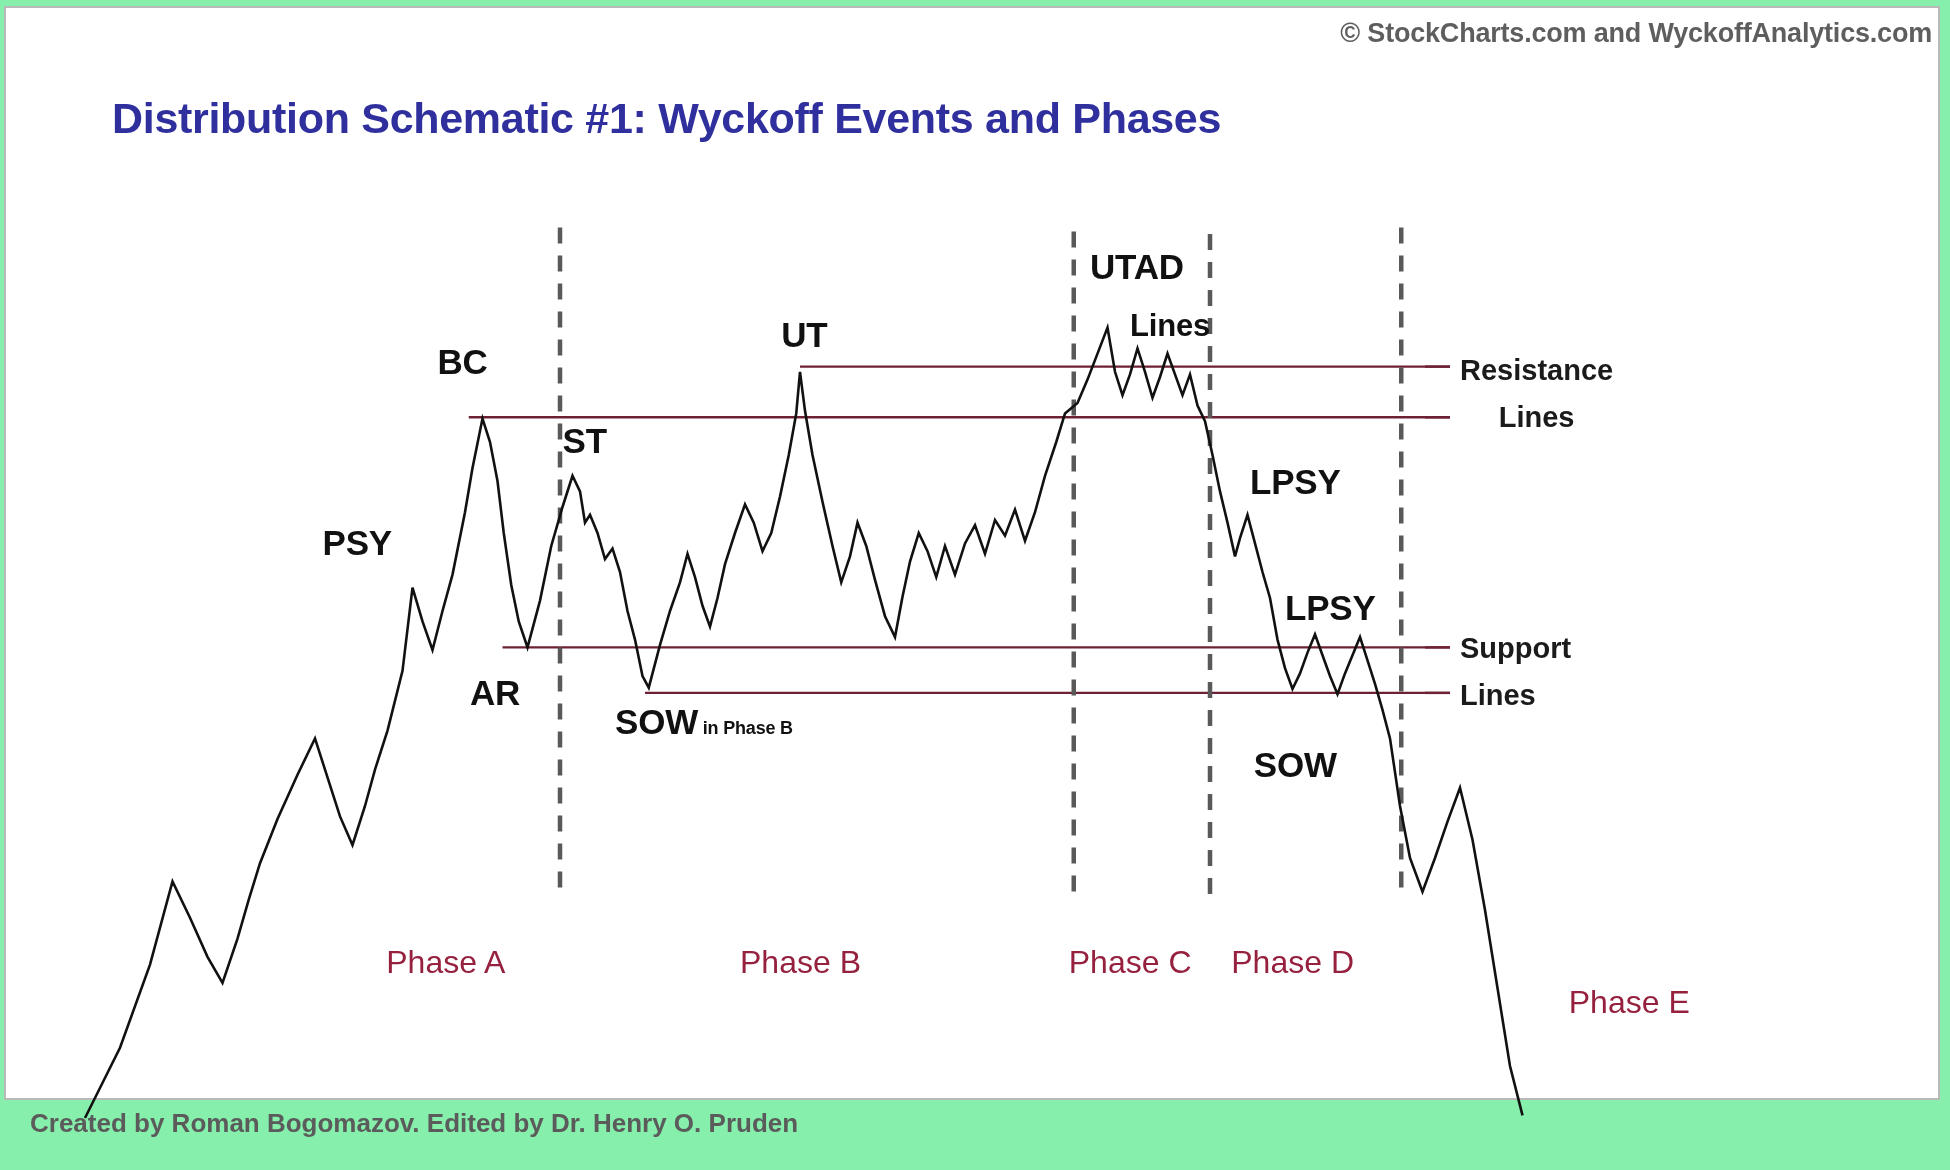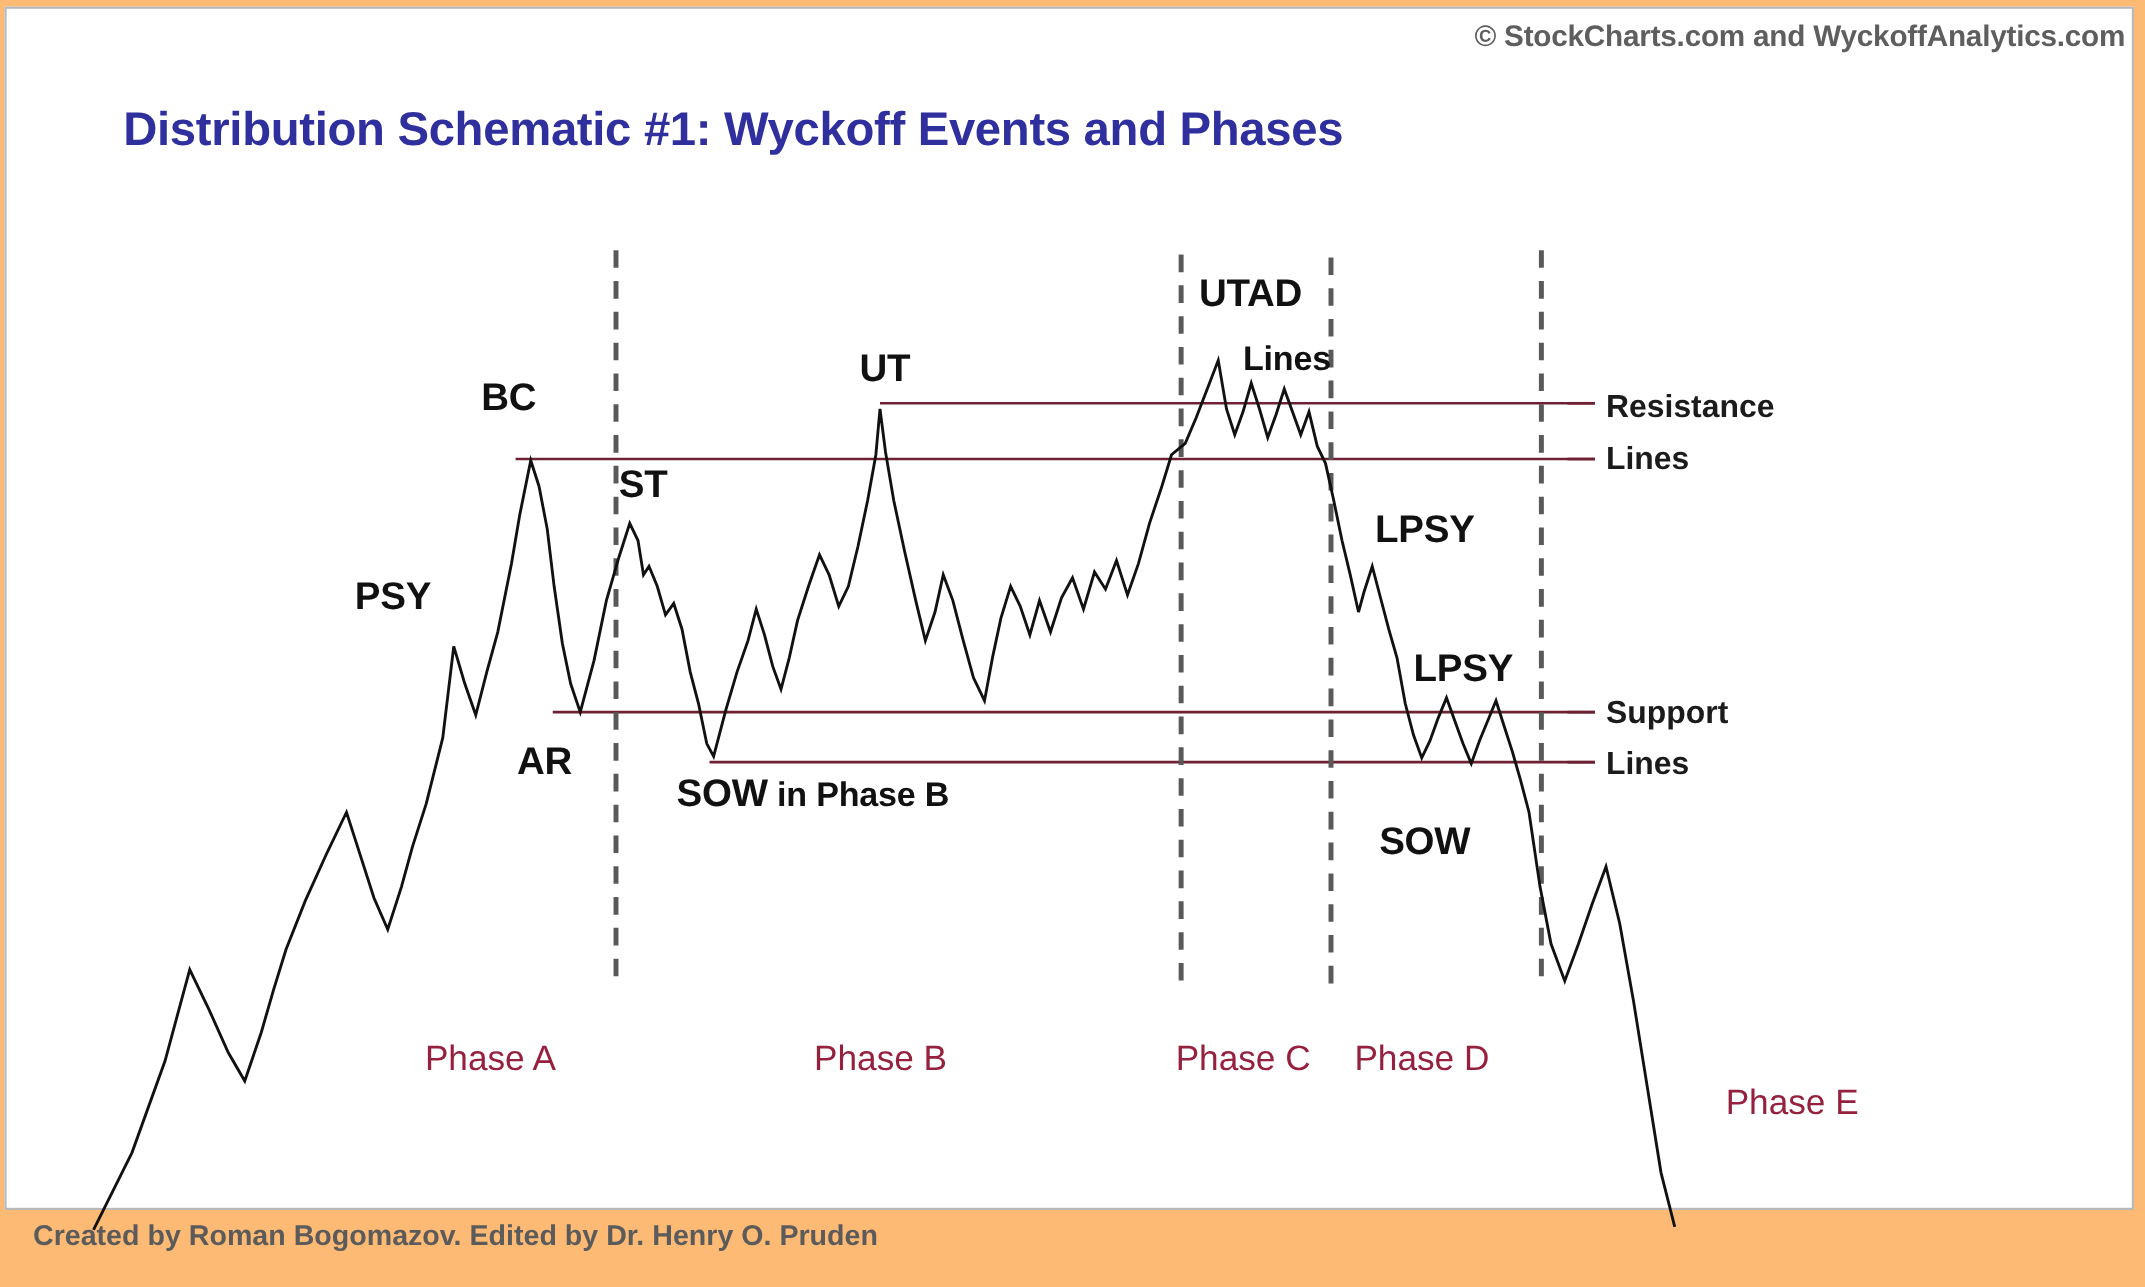--- a/index.html
+++ b/index.html
@@ -6,21 +6,21 @@
   html, body {
     margin: 0;
     padding: 0;
     background: #ffffff;
     font-family: "Liberation Sans", sans-serif;
   }
   #canvas {
     position: relative;
     width: 1950px;
     height: 1170px;
-    background: #fdba74;
+    background: #86efac;
     overflow: hidden;
   }
   
   .frame {
     position: absolute;
     left: 4px;
     top: 6px;
     width: 1936px;
     height: 1094px;
     border: 2px solid #b9b9b9;
@@ -79,21 +79,21 @@
     color: #96213f;
     white-space: nowrap;
   }
   .line-legend {
     position: absolute;
     font-size: 29px;
     font-weight: bold;
     color: #1b1b1b;
     white-space: nowrap;
   }
-  .inline-light { font-weight: bold; font-size: 31px; }
+  .inline-light { font-weight: bold; font-size: 18px; }
 </style>
 </head>
 <body>
 
 <div id="canvas">
 
   <div class="frame"></div>
 
   <div class="copyright">© StockCharts.com and WyckoffAnalytics.com</div>
 
@@ -134,21 +134,21 @@
       <div class="evt-label evt-lg" style="left: 1250px; top: 461.5px;">LPSY</div>
       <div class="evt-label evt-lg" style="left: 1285px; top: 587.6px;">LPSY</div>
       <div class="evt-label evt-lg" style="left: 1253.75px; top: 744.9px;">SOW</div>
     </div>
 
   <div class="evt-label evt-lg" id="sow-phase-b-label" style="left: 615px; top: 702px;">
     <span>SOW</span><span class="inline-light"> in Phase B</span>
   </div>
 
   <div id="line-legend-layer">
-      <div class="line-legend" style="left: 1460px; top: 353.6px;">
+      <div class="line-legend" style="left: 1460px; top: 353.6px; text-align: center;">
         <div>Resistance</div>
         <div style="margin-top: 14px;">Lines</div>
       </div>
       <div class="line-legend" style="left: 1460px; top: 631.8px;">
         <div>Support</div>
         <div style="margin-top: 14px;">Lines</div>
       </div>
     </div>
 
   <div id="phase-label-layer">

